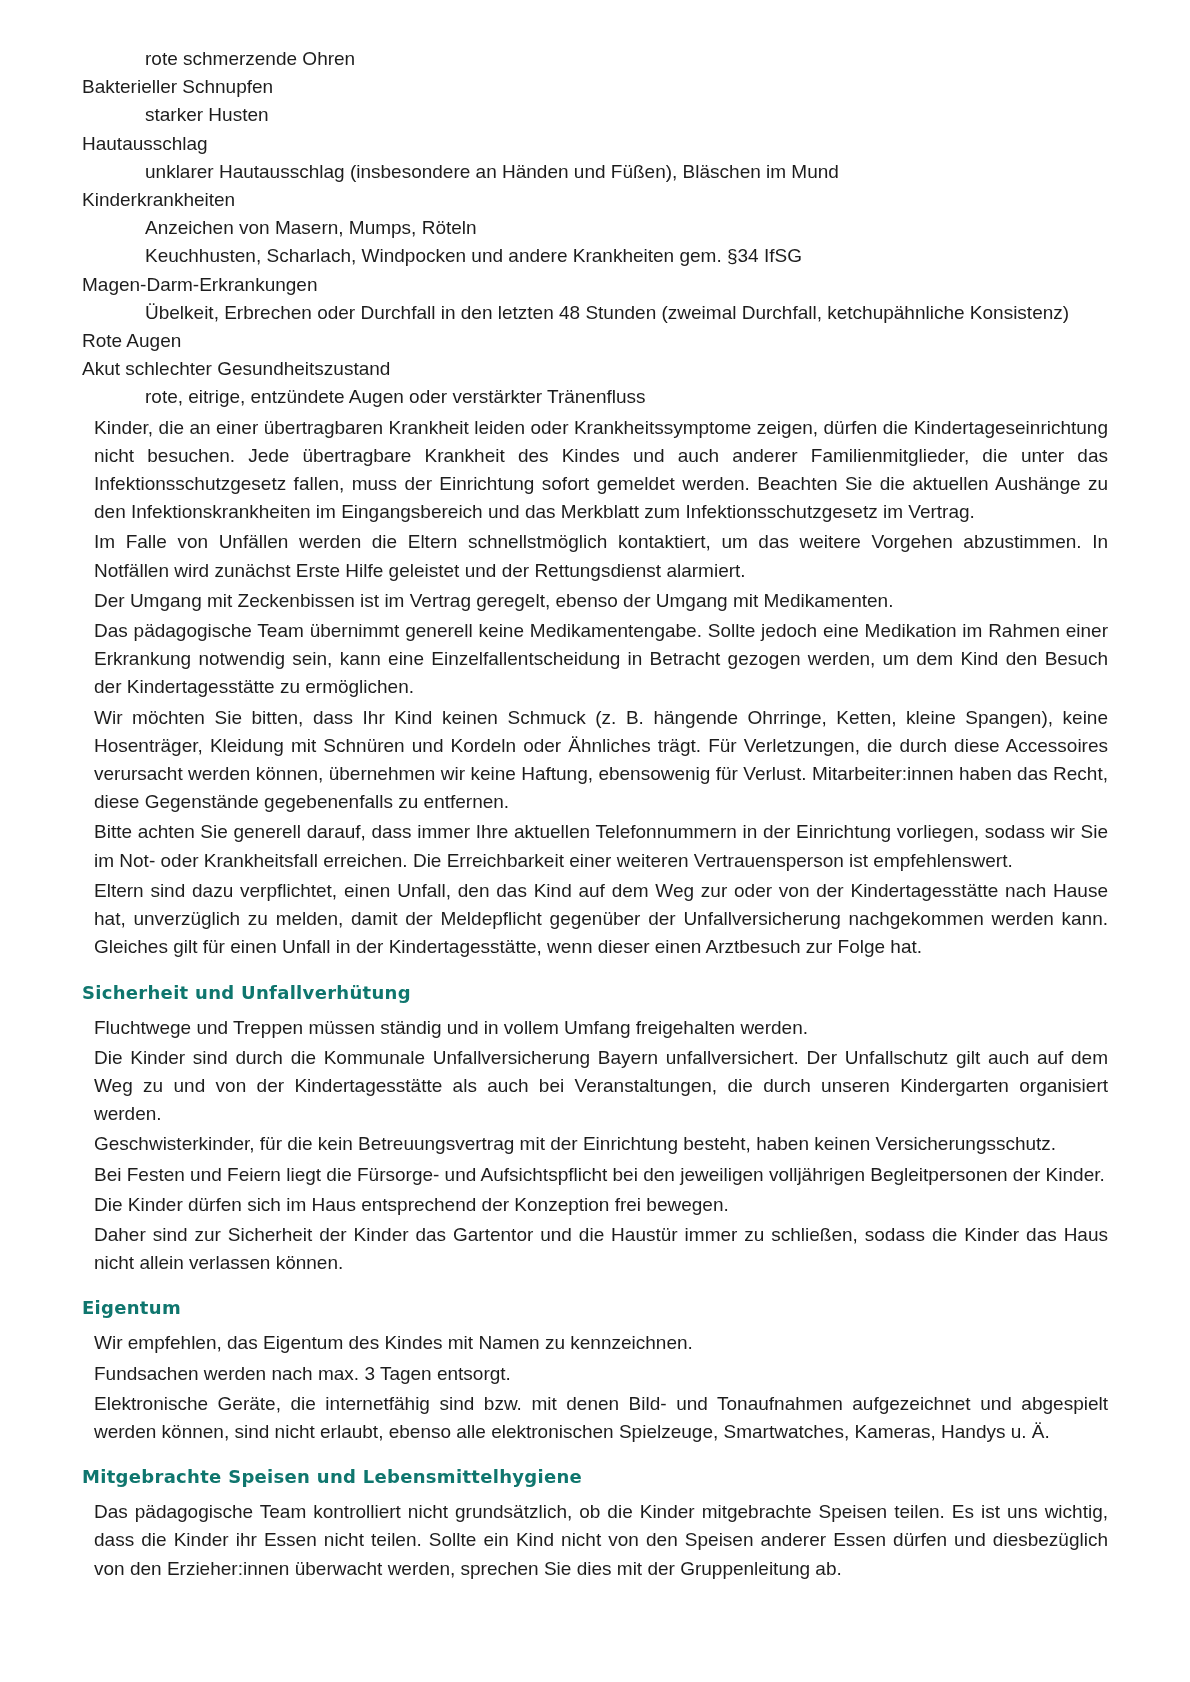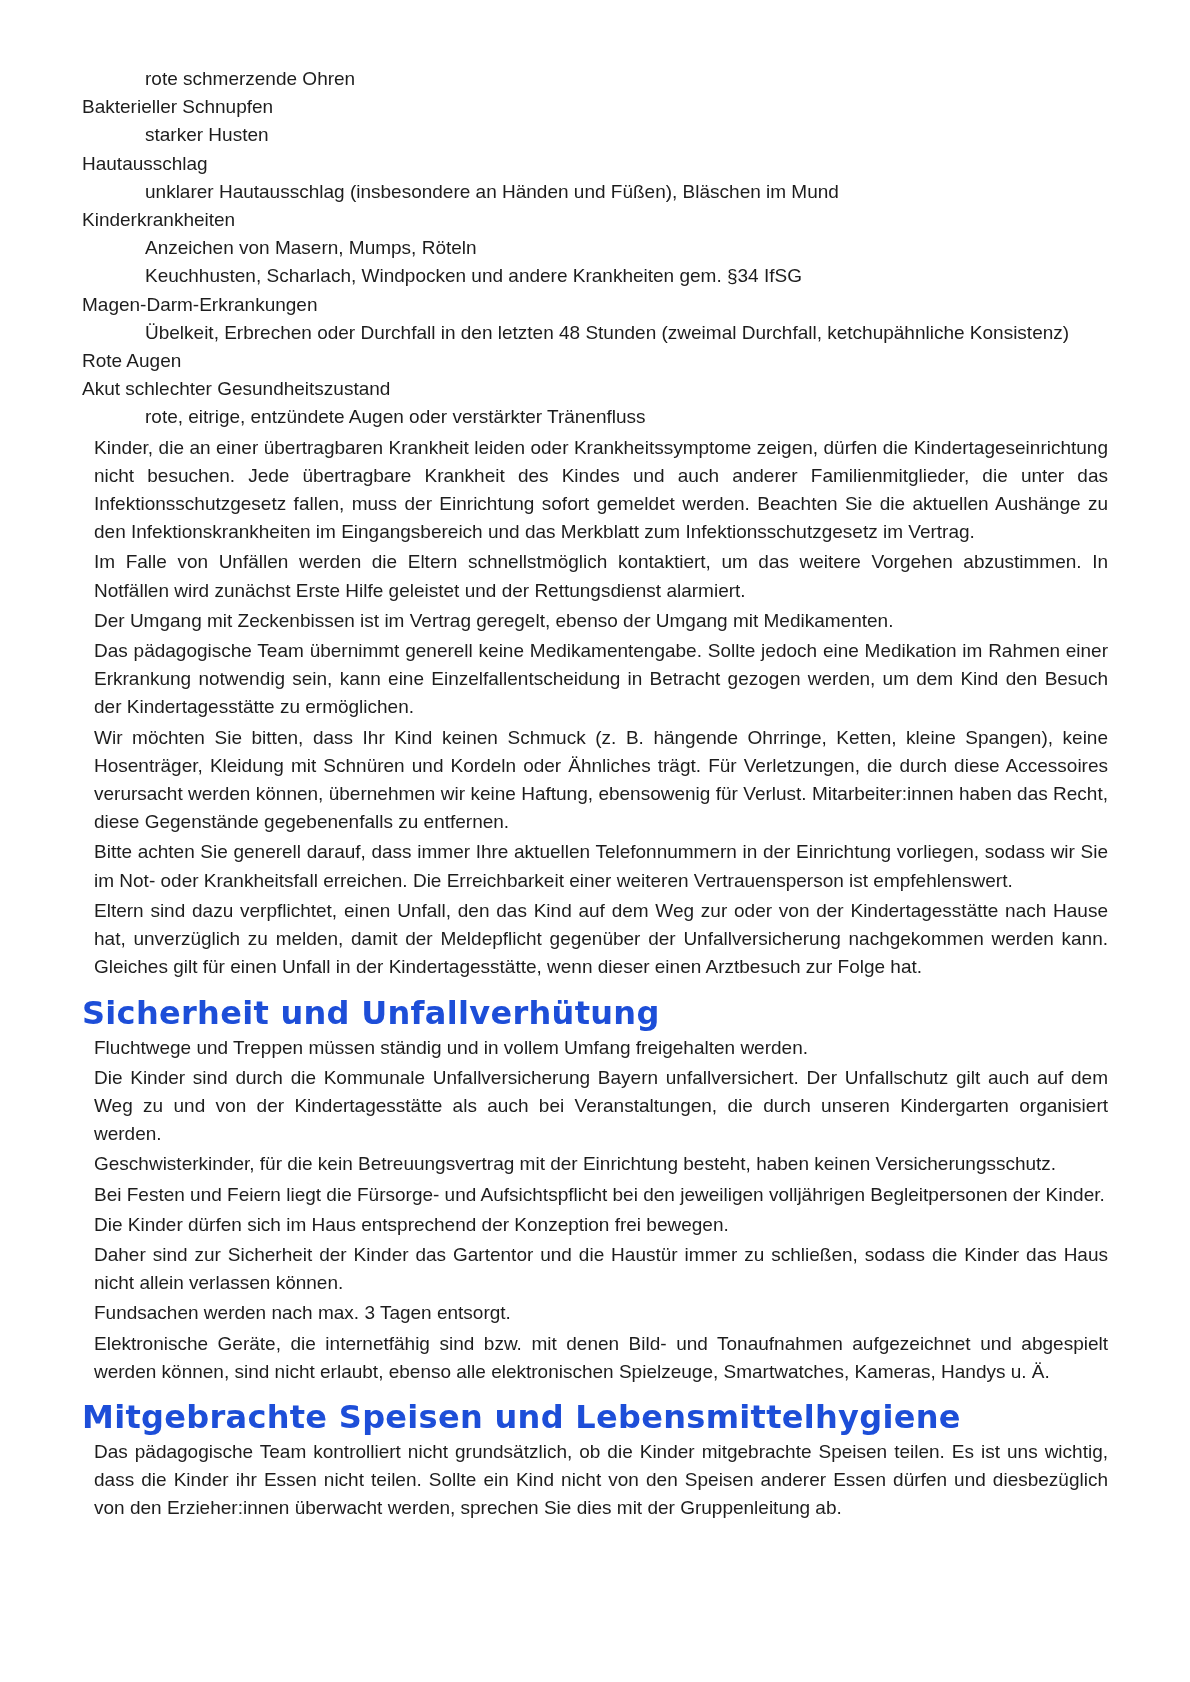--- a/index.html
+++ b/index.html
@@ -3,45 +3,45 @@
 <meta charset="utf-8">
 <style>
   html, body { margin: 0; padding: 0; background: #ffffff; }
   .page {
     position: relative;
     width: 1190px;
     height: 1682px;
     background: #ffffff;
     overflow: hidden;
     box-sizing: border-box;
-    padding: 65px 82px 0 82px;
+    padding: 45px 82px 0 82px;
     font-family: "Liberation Sans", "DejaVu Sans", sans-serif;
     font-size: 19px;
     line-height: 28.2px;
     color: #1d1d1d;
   }
   .list-line {
     white-space: nowrap;
     line-height: 28.2px;
   }
   .list-line.indent-1 { padding-left: 63px; }
   p.para {
     margin: 2px 0 0 12px;
     text-align: justify;
     hyphens: auto;
     -webkit-hyphens: auto;
   }
   h2.sec-heading {
     font-family: "DejaVu Sans", "Liberation Sans", cursive, sans-serif;
-    font-size: 32px;
+    font-size: 18px;
     line-height: 34px;
     font-weight: 700;
     letter-spacing: 0.3px;
     margin: 14px 0 4px 0;
-    color: #1d4ed8;
+    color: #0f766e;
   }
 </style>
 </head>
 <body>
 
 <div class="page">
 
   <div>
     <div class="list-line indent-1">rote schmerzende Ohren</div>
     <div class="list-line">Bakterieller Schnupfen</div>
@@ -72,20 +72,22 @@
     <h2 class="sec-heading">Sicherheit und Unfallverhütung</h2>
     <p class="para">Fluchtwege und Treppen müssen ständig und in vollem Umfang freigehalten werden.</p>
     <p class="para">Die Kinder sind durch die Kommunale Unfallversicherung Bayern unfallversichert. Der Unfallschutz gilt auch auf dem Weg zu und von der Kindertagesstätte als auch bei Veranstaltungen, die durch unseren Kindergarten organisiert werden.</p>
     <p class="para">Geschwisterkinder, für die kein Betreuungsvertrag mit der Einrichtung besteht, haben keinen Versicherungsschutz.</p>
     <p class="para">Bei Festen und Feiern liegt die Fürsorge- und Aufsichtspflicht bei den jeweiligen volljährigen Begleitpersonen der Kinder.</p>
     <p class="para">Die Kinder dürfen sich im Haus entsprechend der Konzeption frei bewegen.</p>
     <p class="para">Daher sind zur Sicherheit der Kinder das Gartentor und die Haustür immer zu schließen, sodass die Kinder das Haus nicht allein verlassen können.</p>
   </div>
 
   <div>
+    <h2 class="sec-heading">Eigentum</h2>
+    <p class="para">Wir empfehlen, das Eigentum des Kindes mit Namen zu kennzeichnen.</p>
     <p class="para">Fundsachen werden nach max. 3 Tagen entsorgt.</p>
     <p class="para">Elektronische Geräte, die internetfähig sind bzw. mit denen Bild- und Tonaufnahmen aufgezeichnet und abgespielt werden können, sind nicht erlaubt, ebenso alle elektronischen Spielzeuge, Smartwatches, Kameras, Handys u. Ä.</p>
   </div>
 
   <div>
     <h2 class="sec-heading">Mitgebrachte Speisen und Lebensmittelhygiene</h2>
     <p class="para">Das pädagogische Team kontrolliert nicht grundsätzlich, ob die Kinder mitgebrachte Speisen teilen. Es ist uns wichtig, dass die Kinder ihr Essen nicht teilen. Sollte ein Kind nicht von den Speisen anderer Essen dürfen und diesbezüglich von den Erzieher:innen überwacht werden, sprechen Sie dies mit der Gruppenleitung ab.</p>
   </div>
 
 </div>

